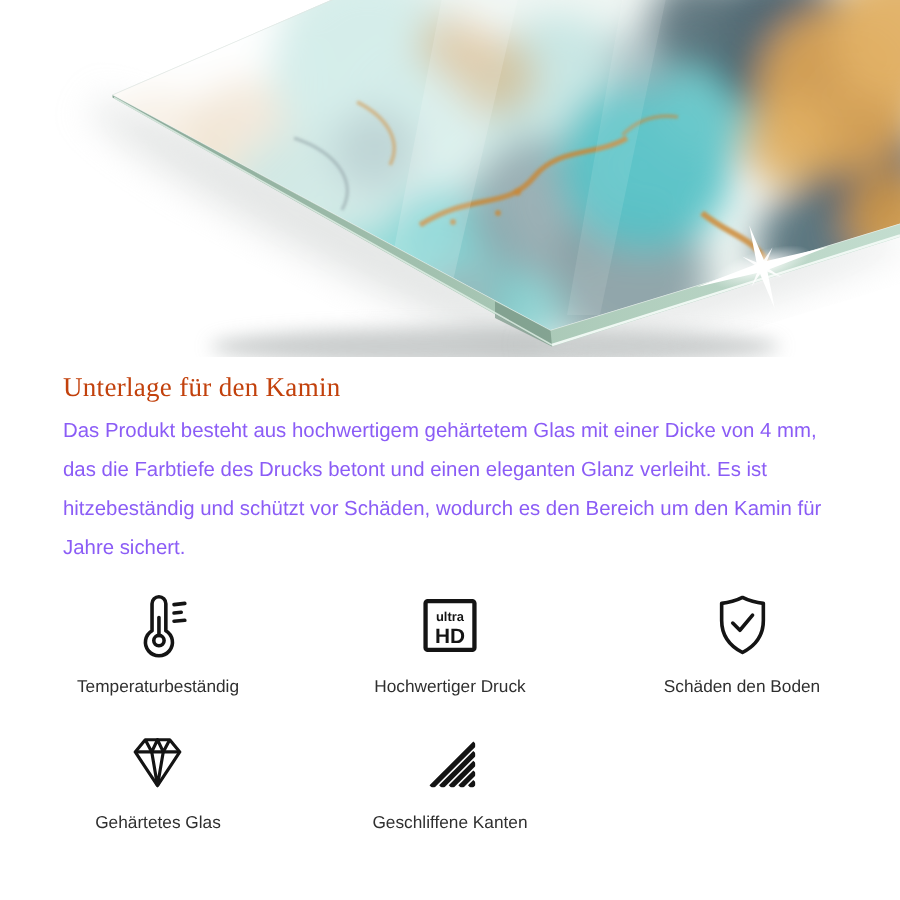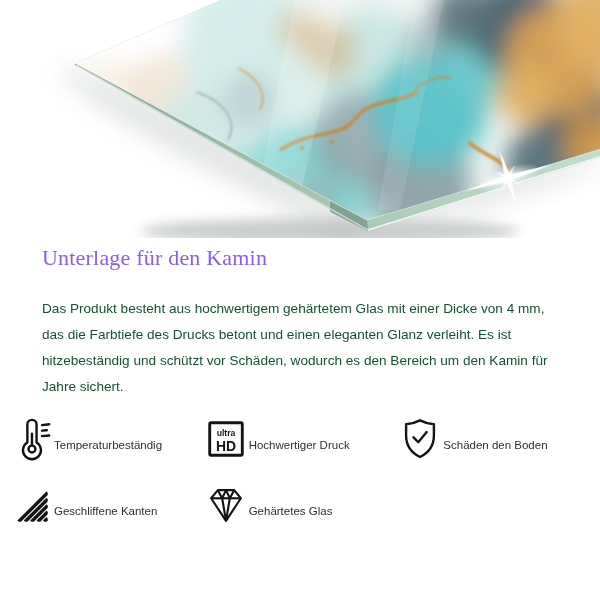--- a/index.html
+++ b/index.html
@@ -5,33 +5,33 @@
   html,body{margin:0;padding:0;}
   body{
     width:600px;height:600px;background:#ffffff;overflow:hidden;
     font-family:"Liberation Sans","DejaVu Sans",sans-serif;
     -webkit-font-smoothing:antialiased;
   }
   .hero{width:600px;height:238px;display:block;}
   .content{padding:0 42px;}
   .title{
     font-family:"Liberation Serif","DejaVu Serif",serif;
-    font-weight:400;font-size:22px;line-height:30px;color:#8b5cf6;
+    font-weight:400;font-size:18px;line-height:30px;color:#c2410c;
     margin:5px 0 0;letter-spacing:.2px;
   }
   .title span{display:block;}
   .desc{
-    font-size:13.6px;line-height:26px;color:#14532d;
-    margin:23px 0 0;width:506px;
+    font-size:13.6px;line-height:26px;color:#8b5cf6;
+    margin:1px 0 0;width:506px;
   }
   .features{
     margin-top:16px;padding:0 8px;
     display:grid;grid-template-columns:1fr 1fr 1fr;row-gap:20px;
   }
-  .feature{display:flex;align-items:center;}
+  .feature{display:flex;flex-direction:column;align-items:center;}
   .feature .ic{width:46px;height:46px;display:block;}
   .feature .label{
     margin-top:11px;font-size:11.5px;line-height:14px;color:#2f2f2f;text-align:center;
   }
 </style>
 </head>
 <body>
 
 <div>
 
@@ -164,42 +164,42 @@
 
     <div class="feature">
       <svg class="ic" viewBox="0 0 48 48" fill="none" stroke="#141414" stroke-width="2.5" stroke-linecap="round" stroke-linejoin="round">
         <path d="M24,4.5 C28.5,6.8 33.5,8.2 38.5,8.6 L38.5,20.5 C38.5,31 32.7,38.3 24,42.8 C15.3,38.3 9.5,31 9.5,20.5 L9.5,8.6 C14.5,8.2 19.5,6.8 24,4.5 Z"></path>
         <path d="M17.2,22.3 L22.2,27.3 L31,16.8"></path>
       </svg>
       <div class="label">Schäden den Boden</div>
     </div>
 
     <div class="feature">
+      <svg class="ic" viewBox="0 0 48 48" fill="none" stroke="#141414" stroke-width="2.2" stroke-linejoin="round">
+        <path d="M15.5,8.5 L32.5,8.5 L39.5,17 L24,40.5 L8.5,17 Z"></path>
+        <path d="M8.5,17 L39.5,17"></path>
+        <path d="M15.5,8.5 L20,17 L24,8.5 L28,17 L32.5,8.5"></path>
+        <path d="M20,17 L24,40.5 M28,17 L24,40.5"></path>
+      </svg>
+      <div class="label">Gehärtetes Glas</div>
+    </div>
+
+    <div class="feature">
       <svg class="ic" viewBox="0 0 48 48">
         <defs>
             <clipPath id="triclip">
               <path d="M8,41.5 L41.5,8 L41.5,41.5 Z"></path>
             </clipPath>
           </defs>
         <g clip-path="url(#triclip)" stroke="#141414" stroke-width="3.6">
           <line x1="11" y1="41.5" x2="41.5" y2="11"></line>
           <line x1="17.7" y1="41.5" x2="41.5" y2="17.7"></line>
           <line x1="24.4" y1="41.5" x2="41.5" y2="24.4"></line>
           <line x1="31.1" y1="41.5" x2="41.5" y2="31.1"></line>
           <line x1="37.8" y1="41.5" x2="41.5" y2="37.8"></line>
         </g>
       </svg>
       <div class="label">Geschliffene Kanten</div>
     </div>
 
-    <div class="feature">
-      <svg class="ic" viewBox="0 0 48 48" fill="none" stroke="#141414" stroke-width="2.2" stroke-linejoin="round">
-        <path d="M15.5,8.5 L32.5,8.5 L39.5,17 L24,40.5 L8.5,17 Z"></path>
-        <path d="M8.5,17 L39.5,17"></path>
-        <path d="M15.5,8.5 L20,17 L24,8.5 L28,17 L32.5,8.5"></path>
-        <path d="M20,17 L24,40.5 M28,17 L24,40.5"></path>
-      </svg>
-      <div class="label">Gehärtetes Glas</div>
-    </div>
-
 
   </div>
 </div>
 
 </body></html>

